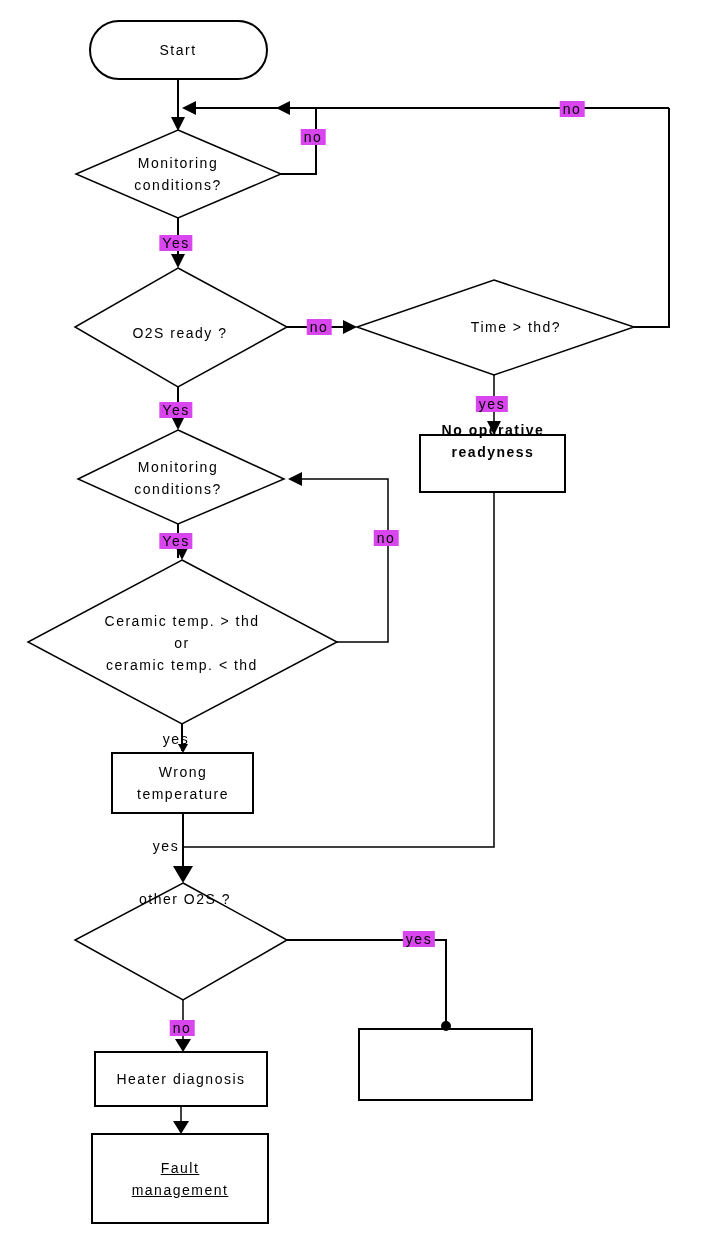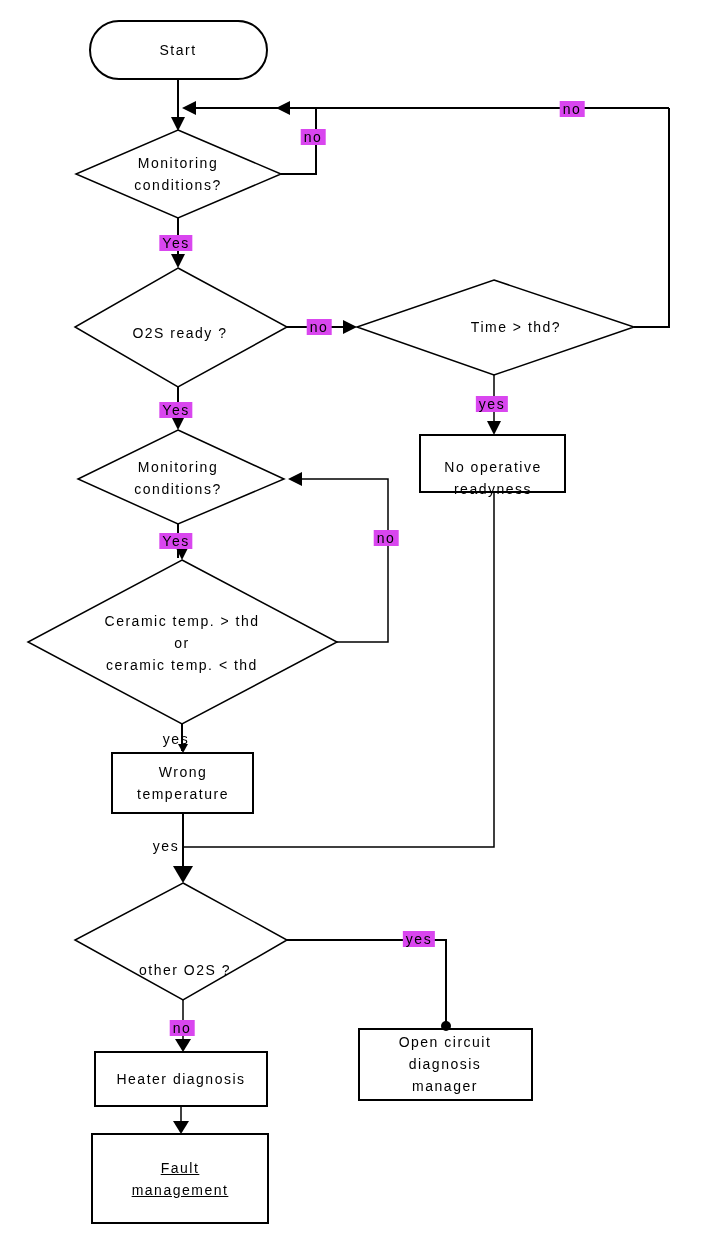--- a/index.html
+++ b/index.html
@@ -109,33 +109,30 @@
       <polygon points="181,1134 173,1121 189,1121"></polygon>
       <circle cx="446" cy="1026" r="5"></circle>
     </g>
   </svg>
 
   <div class="node-text" style="left:178px; top:50px;">Start</div>
   <div class="node-text" style="left:178px; top:174px;">Monitoring
 conditions?</div>
   <div class="node-text" style="left:180px; top:333px;">O2S ready ?</div>
   <div class="node-text" style="left:496px; top:327px;margin-left:20px;">Time &gt; thd?</div>
-  <div class="node-text" style="left:493px; top:478px;">No operative
+  <div class="node-text" style="left:493px; top:441px;font-weight:bold;">No operative
 readyness</div>
   <div class="node-text" style="left:178px; top:478px;">Monitoring
 conditions?</div>
   <div class="node-text" style="left:183px; top:783px;">Wrong
 temperature</div>
   <div class="node-text" style="left:182px; top:643px;">Ceramic temp. &gt; thd
 or
 ceramic temp. &lt; thd</div>
-  <div class="node-text" style="left:185px; top:970px;">other O2S ?</div>
-  <div class="node-text" style="left:445px; top:1064px;">Open circuit
-diagnosis
-manager</div>
+  <div class="node-text" style="left:185px; top:899px;">other O2S ?</div>
   <div class="node-text" style="left:181px; top:1079px;">Heater diagnosis</div>
   <div class="node-text" style="left:180px; top:1179px;text-decoration:underline;">Fault
 management</div>
 
   <div class="edge-label" style="left:572px; top:109px;">no</div>
   <div class="edge-label" style="left:313px; top:137px;">no</div>
   <div class="edge-label" style="left:176px; top:243px;">Yes</div>
   <div class="edge-label" style="left:176px; top:410px;">Yes</div>
   <div class="edge-label" style="left:319px; top:327px;">no</div>
   <div class="edge-label" style="left:492px; top:404px;">yes</div>

